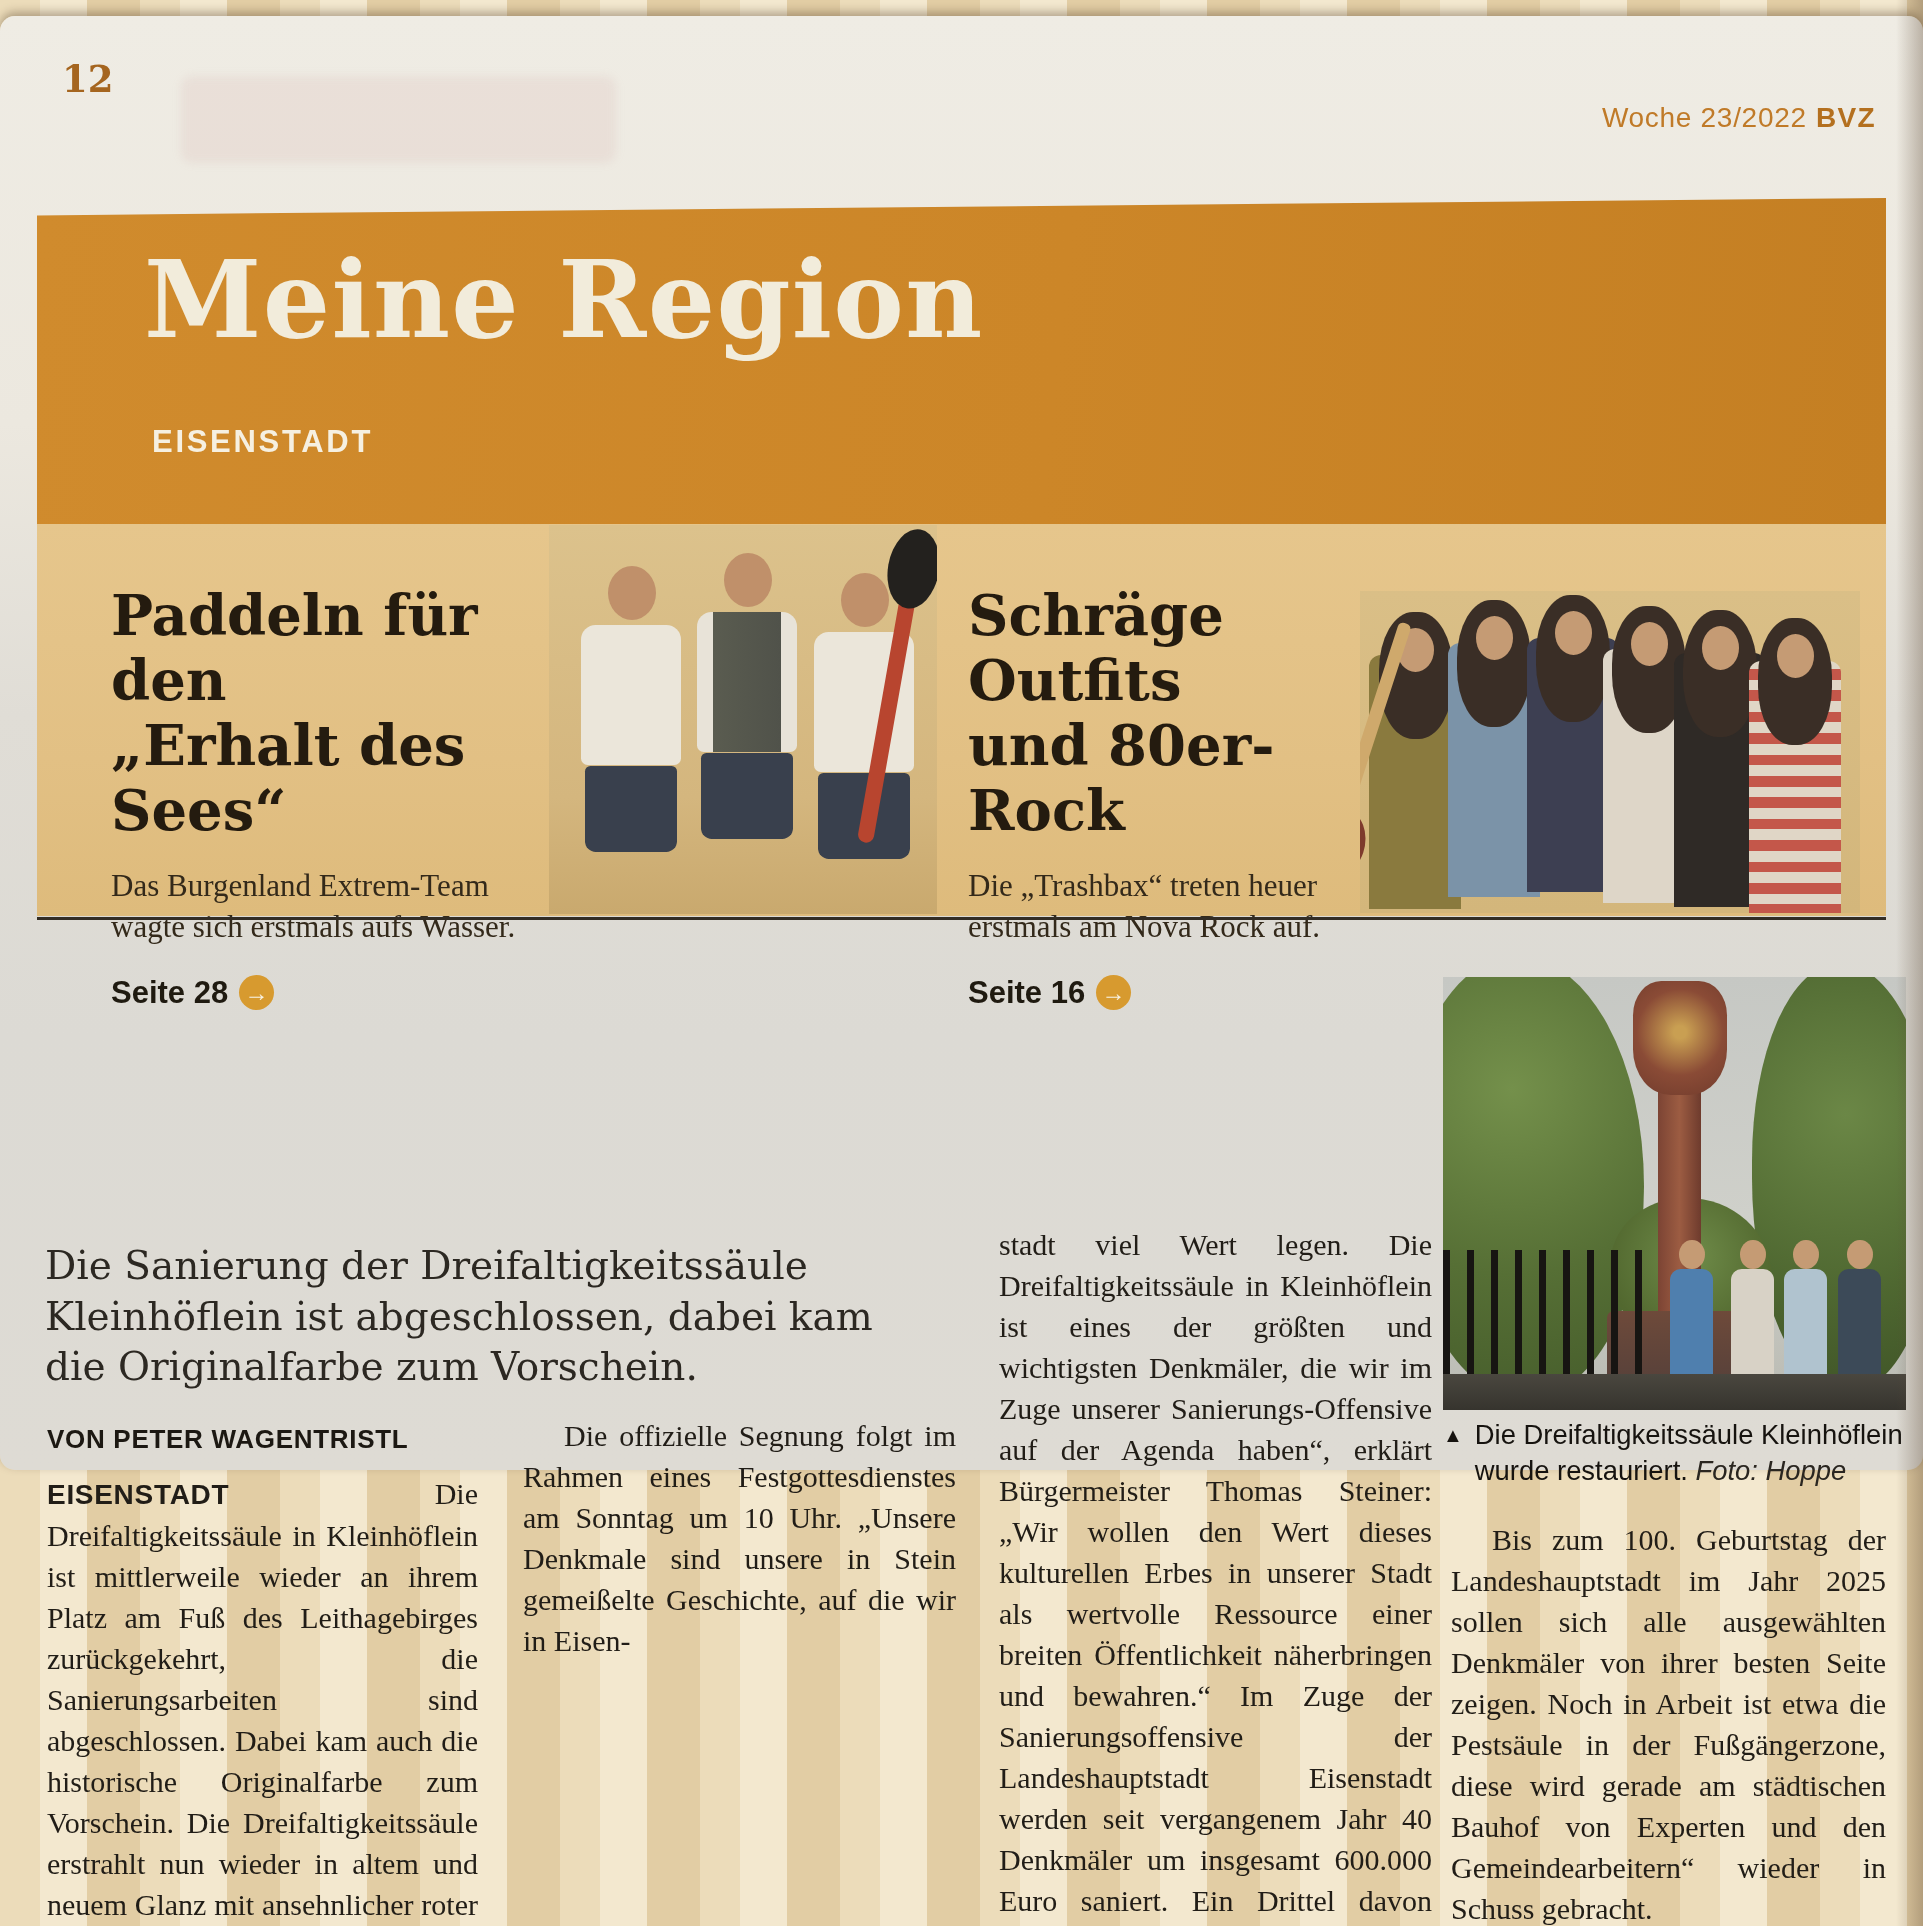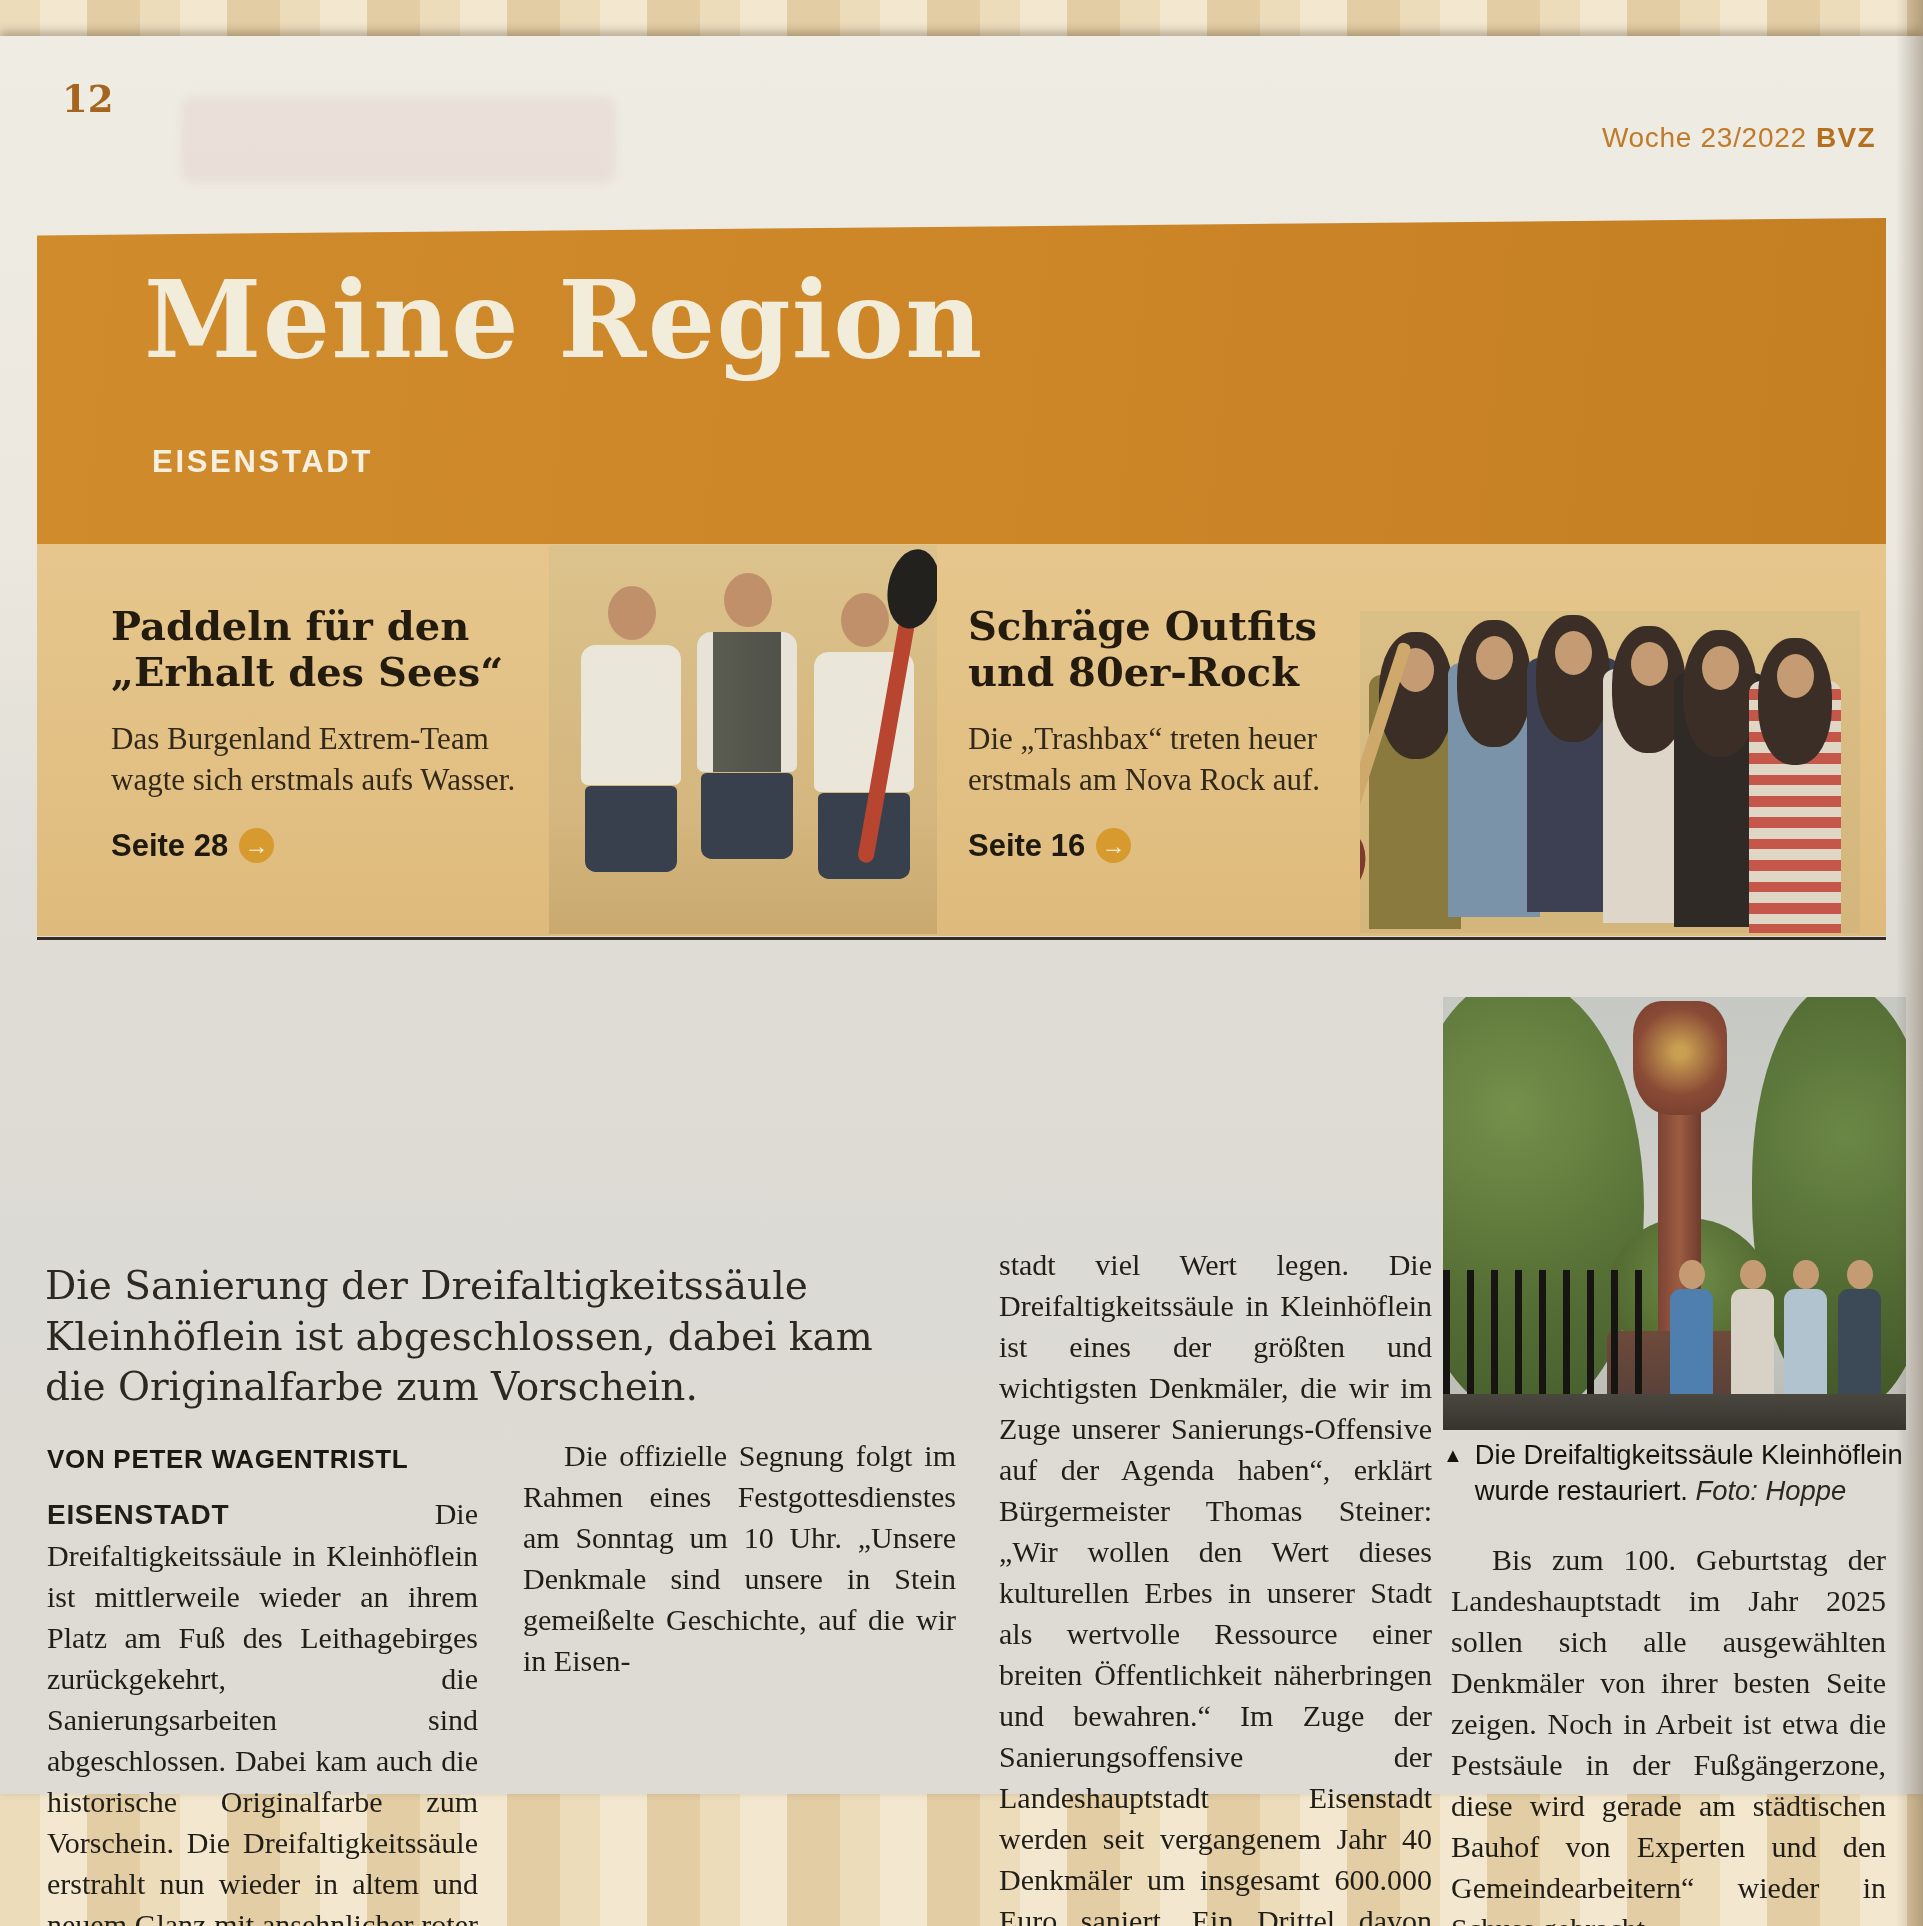--- a/index.html
+++ b/index.html
@@ -1,21 +1,21 @@
 <!DOCTYPE html>
 <html lang="de" style="font-size:10.7px"><head>
 <meta charset="utf-8">
 <style>
   html,body{margin:0;padding:0;}
   body{width:1923px;height:1926px;overflow:hidden;background:#d9cba8;font-family:"Liberation Sans",sans-serif;}
   .page{position:relative;width:1923px;height:1926px;overflow:hidden;
         background:repeating-linear-gradient(90deg,#ecdcba 0 40px,#f3e8cf 40px 87px,#e2cda4 87px 140px);}
-  .paper{position:absolute;left:0;top:36px;width:1923px;height:1758px;
+  .paper{position:absolute;left:0;top:16px;width:1923px;height:1454px;
          background:linear-gradient(180deg,#efece4 0%,#ece8df 28%,#e0ddd6 48%,#dcdad4 70%,#dedbd4 100%);
-         box-shadow:0 -4px 9.4px rgba(60,40,20,.35);}
+         box-shadow:0 -4px 9.4px rgba(60,40,20,.35);border-radius:15px;}
   .edge-shade{position:absolute;right:0;top:0;width:27px;height:100%;
          background:linear-gradient(270deg,rgba(90,70,50,.35),rgba(90,70,50,0));}
   .smudge{position:absolute;left:181px;top:60px;width:435px;height:87px;border-radius:12px;
          background:rgba(196,140,140,.12);filter:blur(4px);}
 
   .page-num{position:absolute;left:62px;top:41px;font-family:"DejaVu Serif",serif;font-weight:700;
          font-size:37px;color:#a5651f;}
   .edition{position:absolute;right:47px;top:86px;font-size:28px;color:#c07a28;letter-spacing:0.7px;}
   .edition b{color:#b4701f;font-weight:800;margin-left:9.4px;letter-spacing:1.3px;}
 
@@ -27,21 +27,21 @@
   .banner-section{position:absolute;left:115px;top:226px;font-size:31px;font-weight:700;
          color:#f6f0e1;letter-spacing:2.7px;}
 
   .strip{position:absolute;left:37px;top:508px;width:1849px;height:392px;
          background:linear-gradient(180deg,#e6c68c 0%,#e2c084 60%,#debb7c 100%);}
   .rule{position:absolute;left:37px;top:901px;width:1849px;height:3.3px;background:#332d25;}
 
   .teaser{position:absolute;top:59px;color:#241c10;}
   .teaser.t1{left:74px;width:441px;}
   .teaser.t2{left:931px;width:408px;}
-  .teaser h3{margin:0;font-family:"DejaVu Serif",serif;font-weight:700;font-size:40px;line-height:1.16;
+  .teaser h3{margin:0;font-family:"DejaVu Serif",serif;font-weight:700;font-size:56px;line-height:1.16;
          white-space:pre-line;color:#241b0f;}
   .teaser p{margin:23px 0 0 0;font-family:"Liberation Serif",serif;font-size:31px;line-height:1.32;color:#33291a;}
   .pageref{margin-top:27px;font-weight:700;font-size:31px;color:#1f1a10;display:flex;align-items:center;gap:10.7px;}
   .arrow-circle{display:inline-flex;width:35px;height:35px;border-radius:50%;background:#d79a2f;
          color:#f7f1e2;font-size:24px;align-items:center;justify-content:center;font-weight:700;}
 
   .photo{position:absolute;overflow:hidden;}
   .photo.paddlers{left:512px;top:1.3px;width:388px;height:389px;
          background:linear-gradient(180deg,#dcc28c 0%,#d4b67e 70%,#c9a96e 100%);}
   .fig{position:absolute;top:100px;width:100px;height:140px;background:#ebe6da;border-radius:14.7px 14.7px 6.7px 6.7px;}

